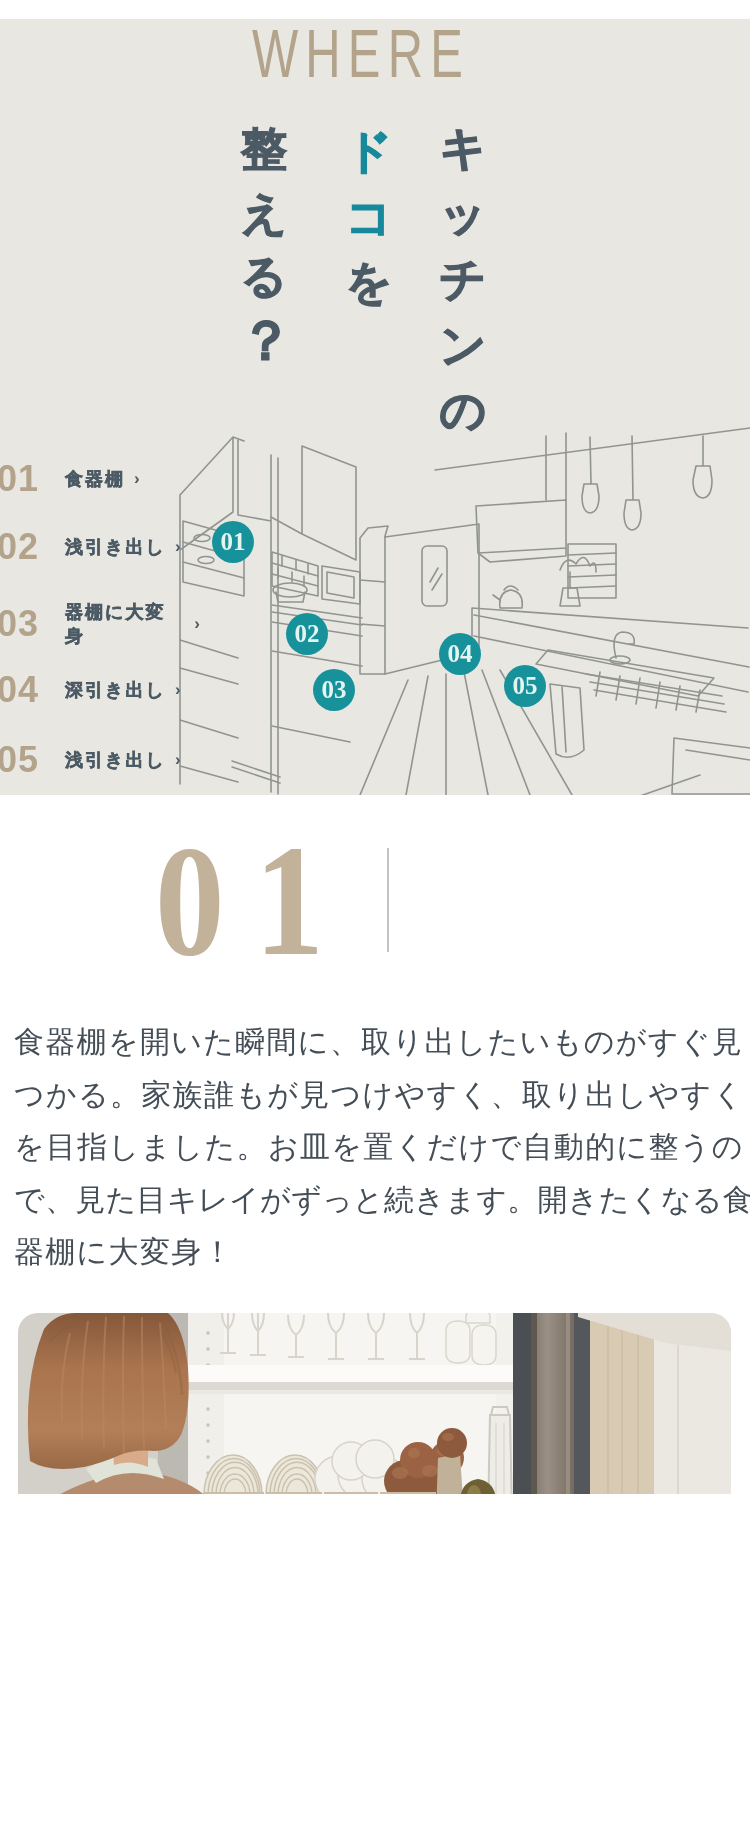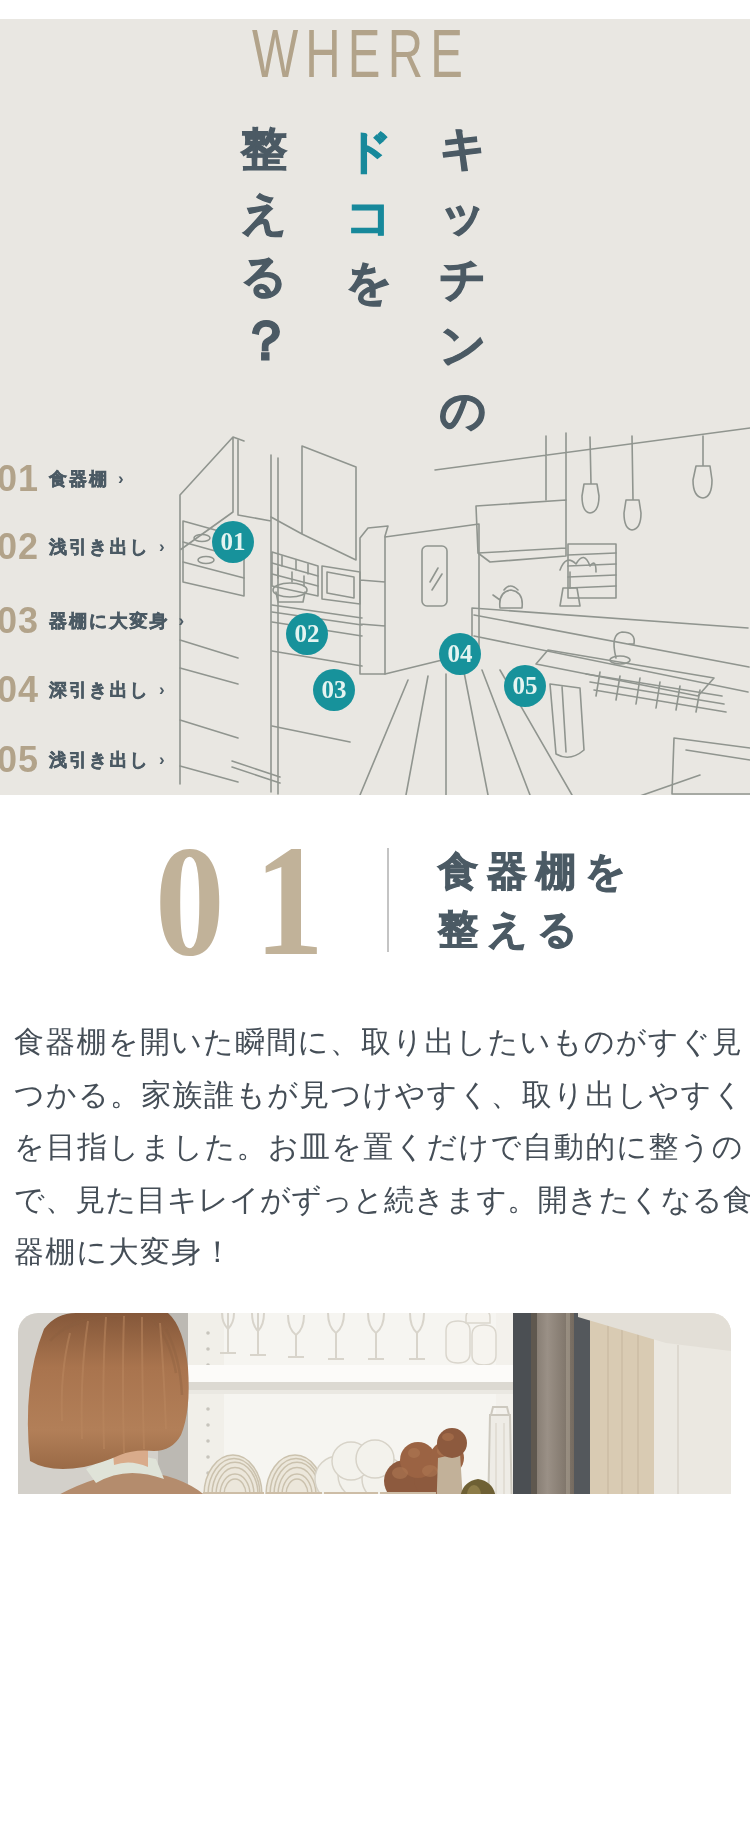--- a/index.html
+++ b/index.html
@@ -7,21 +7,21 @@
   .wrap{position:relative;width:750px;height:1494px;overflow:hidden;background:#fff;}
   .beige{position:absolute;left:0;top:19px;width:750px;height:776px;background:#e9e7e2;}
   .where{position:absolute;left:0;top:14px;width:750px;text-align:center;
          font-size:68px;color:#b2a38a;letter-spacing:10px;
          transform:translateX(-14px) scaleX(0.72);}
   .vcol{position:absolute;width:50px;text-align:center;
         font-weight:bold;font-size:46px;color:#4b5a64;line-height:65.5px;-webkit-text-stroke:1.2px currentColor;}
   .teal{color:#17899b;}
   .menu{position:absolute;left:0;width:200px;display:flex;align-items:center;}
   .mnum{font-size:36px;color:#b2a38a;font-weight:bold;letter-spacing:1px;margin-left:-3px;}
-  .mlab{font-size:18px;color:#4b5a64;font-weight:bold;letter-spacing:2px;margin-left:10px;-webkit-text-stroke:0.5px currentColor;}
+  .mlab{font-size:18px;color:#4b5a64;font-weight:bold;letter-spacing:2px;margin-left:26px;-webkit-text-stroke:0.5px currentColor;}
   .marr{font-size:17px;color:#4b5a64;font-weight:bold;margin-left:9px;}
   .bigrow{position:absolute;left:0;top:838px;width:750px;height:130px;}
   .bignum{position:absolute;left:155px;top:-28px;font-family:"Liberation Serif",serif;font-weight:bold;
           font-size:158px;color:#c1b299;letter-spacing:34px;transform:scaleX(0.88);transform-origin:left top;}
   .bigdiv{position:absolute;left:387px;top:10px;width:2px;height:104px;background:#c4c4c4;}
   .bightxt{position:absolute;left:438px;top:4px;font-size:40px;font-weight:bold;color:#4b5a64;-webkit-text-stroke:1.1px #4b5a64;
            letter-spacing:9px;line-height:58px;}
   .para{position:absolute;left:14px;top:1016px;font-size:30px;color:#454e57;
         line-height:52.5px;letter-spacing:1.3px;}
   .para div{white-space:nowrap;}
@@ -141,21 +141,20 @@
       <circle cx="460" cy="234" r="21" fill="#17929b"></circle>
         <text x="460" y="242">04</text>
       <circle cx="525" cy="266" r="21" fill="#17929b"></circle>
         <text x="525" y="274">05</text>
     </g>
   </svg>
 
   <div class="bigrow">
     <div class="bignum">01</div>
     <div class="bigdiv"></div>
-    <div class="bightxt">食器棚を<br>整える</div>
   </div>
 
   <div class="para">
       <div>食器棚を開いた瞬間に、取り出したいものがすぐ見</div>
       <div>つかる。家族誰もが見つけやすく、取り出しやすく</div>
       <div>を目指しました。お皿を置くだけで自動的に整うの</div>
       <div class="tight">で、見た目キレイがずっと続きます。開きたくなる食</div>
       <div>器棚に大変身！</div>
     </div>
 

